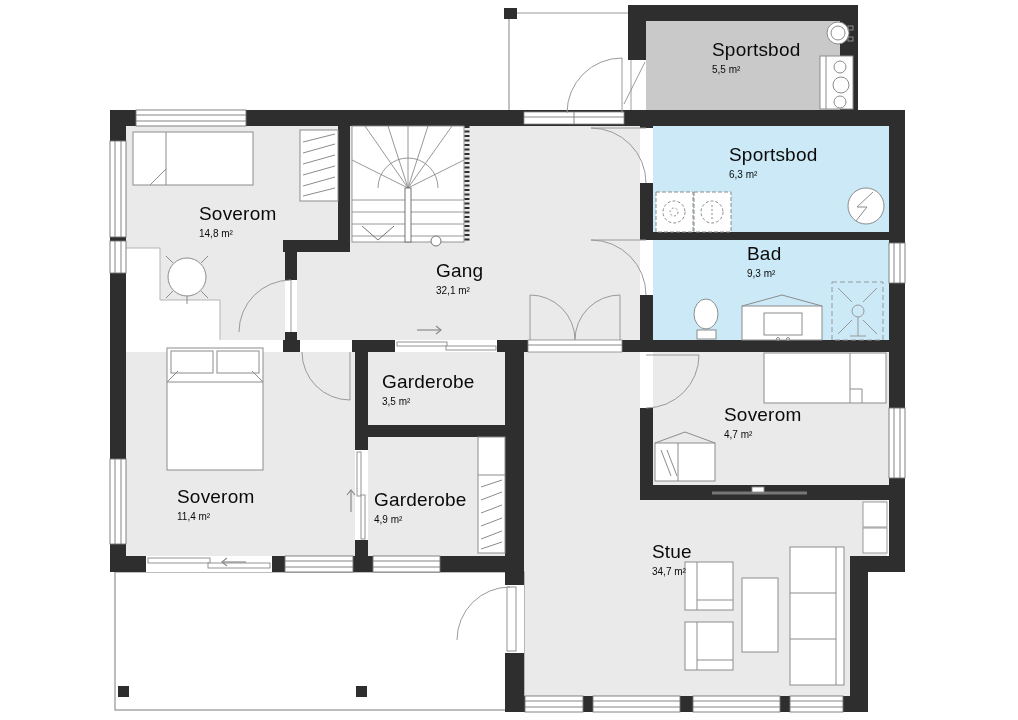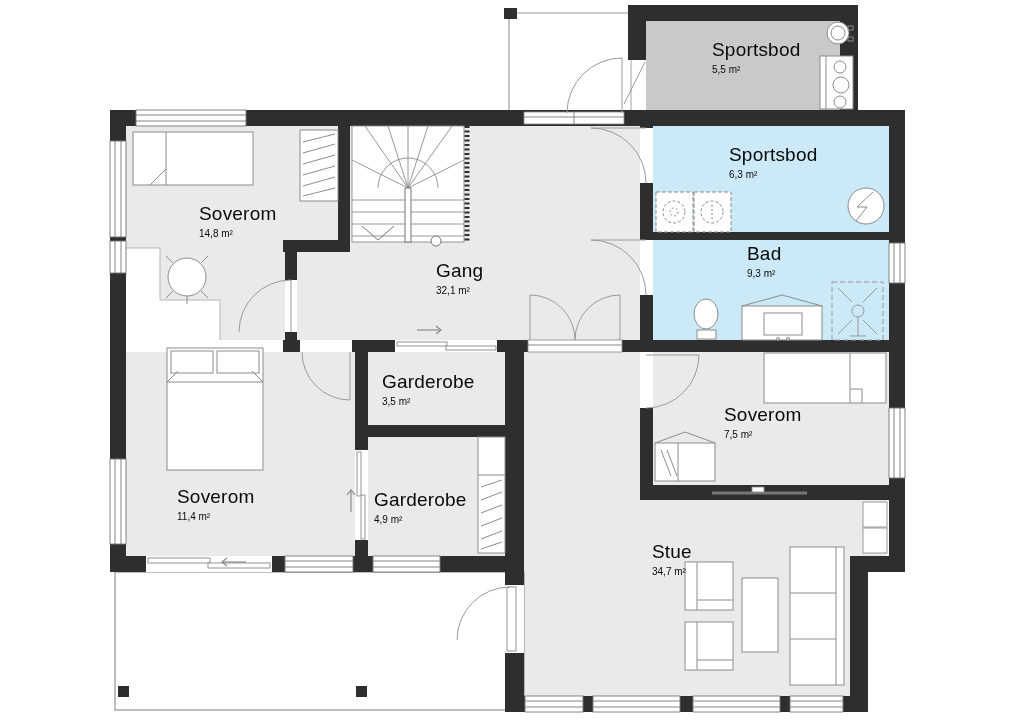--- a/index.html
+++ b/index.html
@@ -411,20 +411,20 @@
   <div class="room-label" style="left:374px;top:489px">
     <div class="room-name">Garderobe</div>
     <div class="room-area">4,9 m²</div>
   </div>
   <div class="room-label" style="left:177px;top:486px">
     <div class="room-name">Soverom</div>
     <div class="room-area">11,4 m²</div>
   </div>
   <div class="room-label" style="left:724px;top:404px">
     <div class="room-name">Soverom</div>
-    <div class="room-area">7,5 m²</div>
+    <div class="room-area">4,7 m²</div>
   </div>
   <div class="room-label" style="left:652px;top:541px">
     <div class="room-name">Stue</div>
     <div class="room-area">34,7 m²</div>
   </div>
 
 </div>
 
 </body></html>

